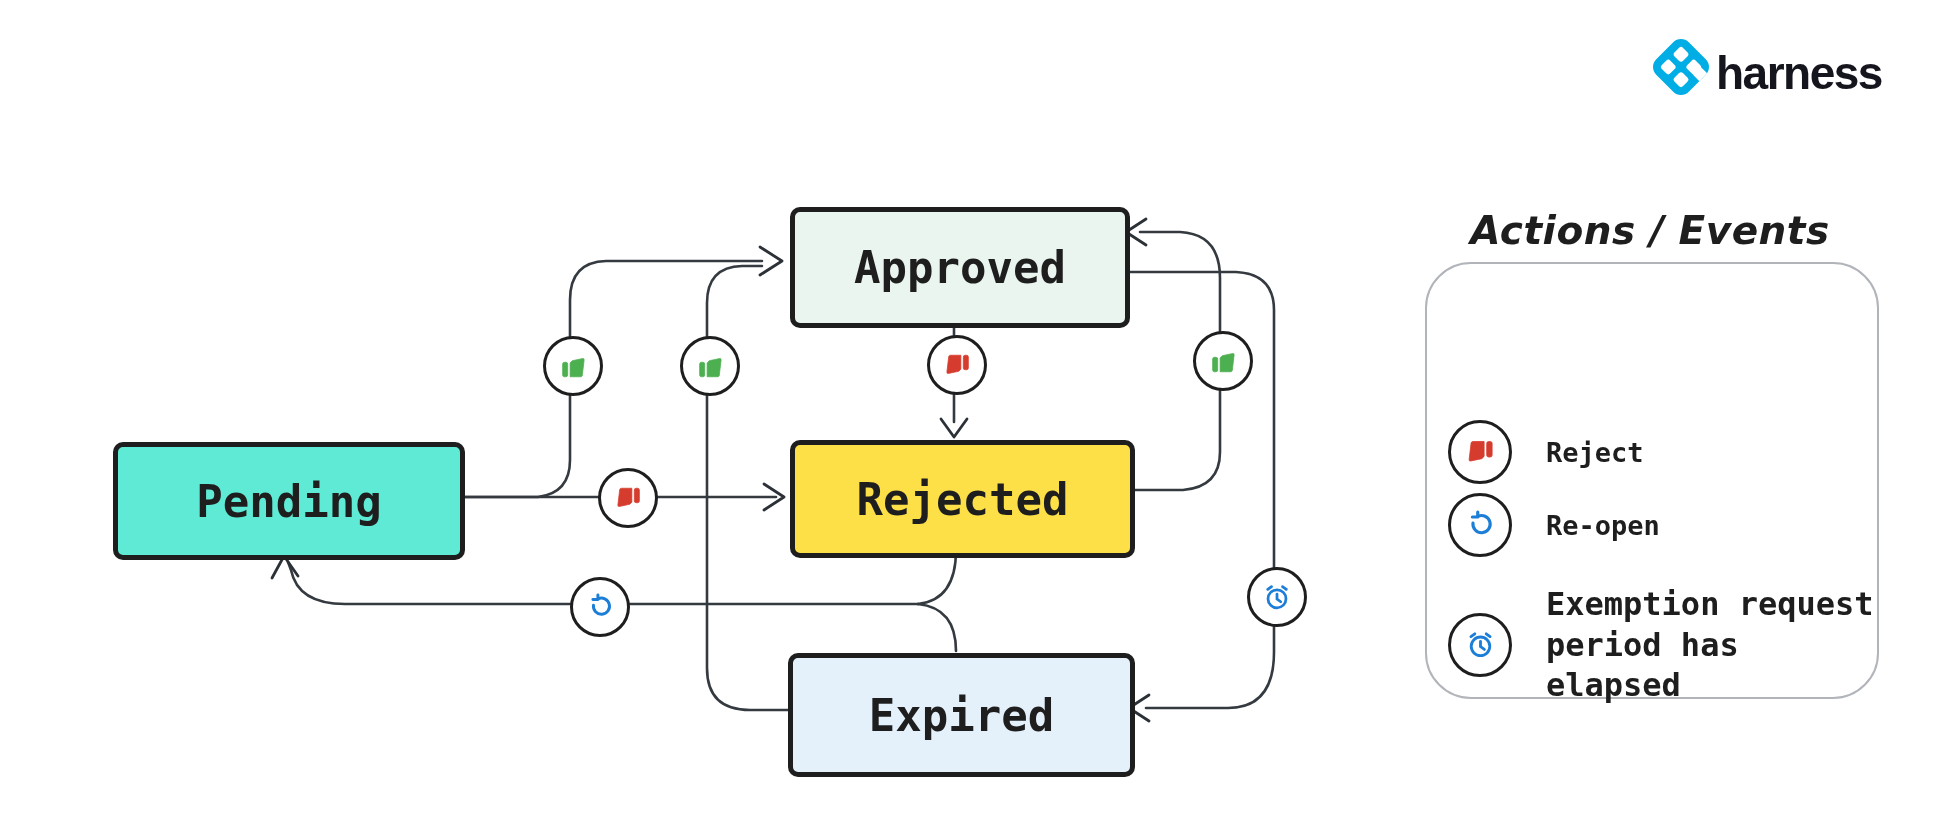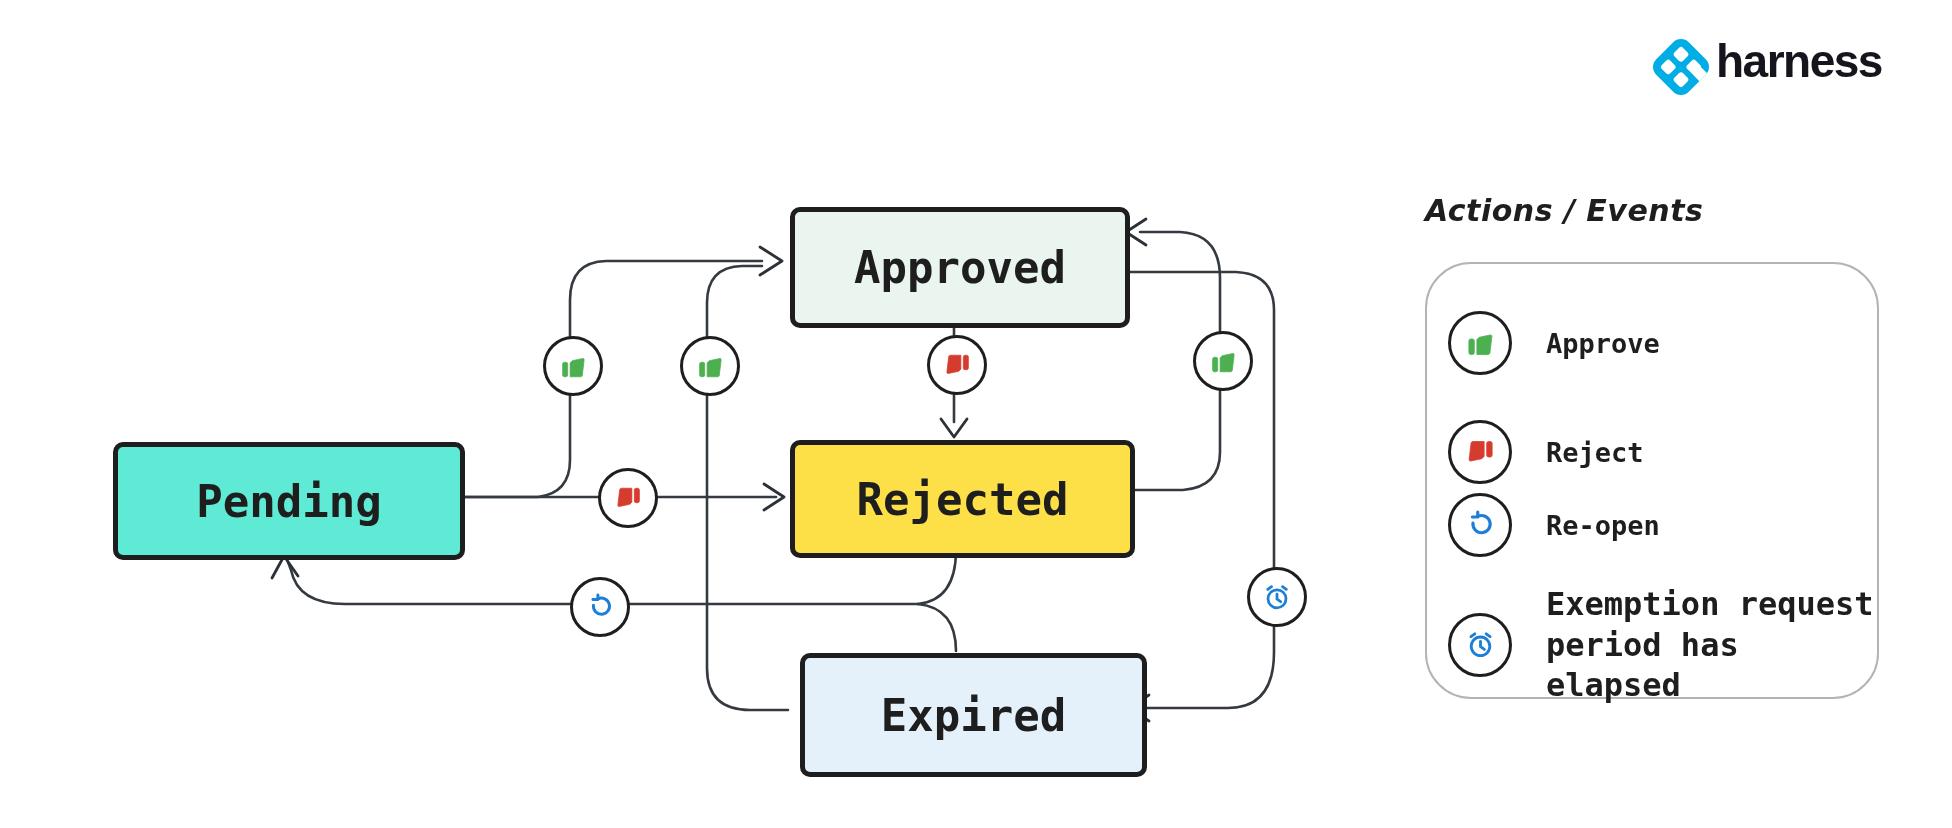--- a/index.html
+++ b/index.html
@@ -3,39 +3,39 @@
 <meta charset="utf-8">
 <style>
   html,body{margin:0;padding:0;background:#ffffff;}
   .canvas{position:relative;width:1952px;height:828px;background:#ffffff;overflow:hidden;
           font-family:"DejaVu Sans",sans-serif;color:#1e1e1e;}
   .hand{font-family:"DejaVu Sans",cursive;font-style:italic;font-weight:600;letter-spacing:.5px;color:#1e1e1e;}
   .mono{font-family:"DejaVu Sans Mono","Liberation Mono",monospace;}
 
   
   .diagram-title{position:absolute;left:640px;top:96px;width:640px;text-align:center;font-size:34px;}
-  .legend-title{position:absolute;left:1425px;top:193px;width:450px;text-align:left;font-size:30px;}
+  .legend-title{position:absolute;left:1425px;top:208px;width:450px;text-align:center;font-size:39px;}
 
   
-  .logo{position:absolute;left:1648px;top:34px;height:66px;display:flex;align-items:flex-start;}
+  .logo{position:absolute;left:1648px;top:34px;height:66px;display:flex;align-items:flex-end;}
   .logo-mark{position:relative;width:46px;height:46px;background:#00ade4;border-radius:11px;
              transform:rotate(45deg);margin:10px;flex:none;overflow:hidden;}
   .logo-hole{position:absolute;width:12px;height:12px;background:#ffffff;border-radius:3px;}
   .h1{left:8px;top:8px}.h2{left:26px;top:8px}.h3{left:8px;top:26px}.h4{left:26px;top:26px}
   .logo-notch{position:absolute;left:35px;top:9px;width:13px;height:11px;background:#ffffff;border-radius:2px;}
   .logo-text{font-family:"Liberation Sans","DejaVu Sans",sans-serif;font-weight:700;font-size:46px;
              letter-spacing:-1.5px;color:#15151e;margin-left:2px;}
 
   
   .state{position:absolute;border:5px solid #1e1e1e;border-radius:10px;display:flex;
          align-items:center;justify-content:center;font-size:44px;font-weight:700;color:#1e1e1e;z-index:2;}
   .state-pending {left:113px;top:442px;width:342px;height:108px;background:#5eead4;}
   .state-approved{left:790px;top:207px;width:330px;height:111px;background:#e9f5ee;}
   .state-rejected{left:790px;top:440px;width:335px;height:108px;background:#fde047;}
-  .state-expired {left:788px;top:653px;width:337px;height:114px;background:#e4f1fb;margin-left:12px;}
+  .state-expired {left:788px;top:653px;width:337px;height:114px;background:#e4f1fb;}
 
   
   .badge{position:absolute;width:54px;height:54px;border:3px solid #1e1e1e;border-radius:50%;
          background:#ffffff;display:flex;align-items:center;justify-content:center;z-index:3;}
 
   
   .legend-panel{position:absolute;left:1425px;top:262px;width:450px;height:433px;
                 border:2.5px solid #b1b5ba;border-radius:46px;background:#ffffff;z-index:1;}
   .legend-row{position:absolute;display:flex;align-items:center;gap:34px;z-index:2;}
   .legend-circle{width:58px;height:58px;border:3.5px solid #1e1e1e;border-radius:50%;background:#ffffff;
@@ -145,28 +145,20 @@
   </div>
   <div class="badge" style="left:570px;top:577px">
     <svg width="28" height="28" viewBox="0 0 24 24" stroke="#1c7ed6" stroke-width="2.5">
         <use href="#reopen-glyph"></use>
       </svg>
   </div>
 
   <div class="legend-title hand">Actions / Events</div>
   <div class="legend-panel"></div>
 
-  <div class="legend-row" style="left:1448px;top:311px">
-    <div class="legend-circle">
-      <svg width="31" height="31" viewBox="0 0 24 24" fill="#4caf50" stroke="#4caf50" stroke-width="0.6">
-          <use href="#thumb-up"></use>
-        </svg>
-    </div>
-    <div class="legend-label mono">Approve</div>
-  </div>
 
   <div class="legend-row" style="left:1448px;top:420px">
     <div class="legend-circle">
       <svg width="31" height="31" viewBox="0 0 24 24" fill="#d63c2e" stroke="#d63c2e" stroke-width="0.6">
           <use href="#thumb-up" transform="rotate(180 12 12)"></use>
         </svg>
     </div>
     <div class="legend-label mono">Reject</div>
   </div>
 

